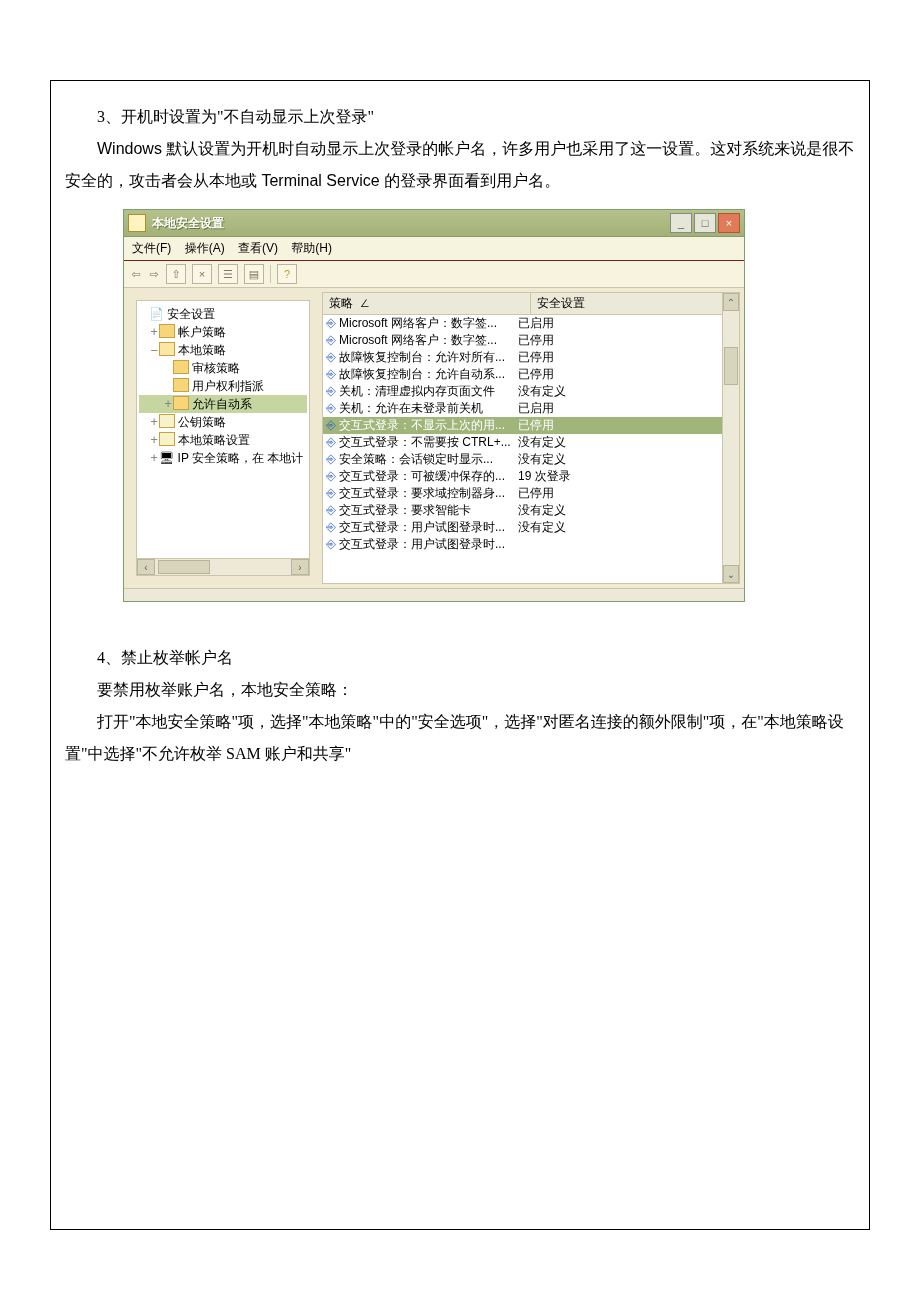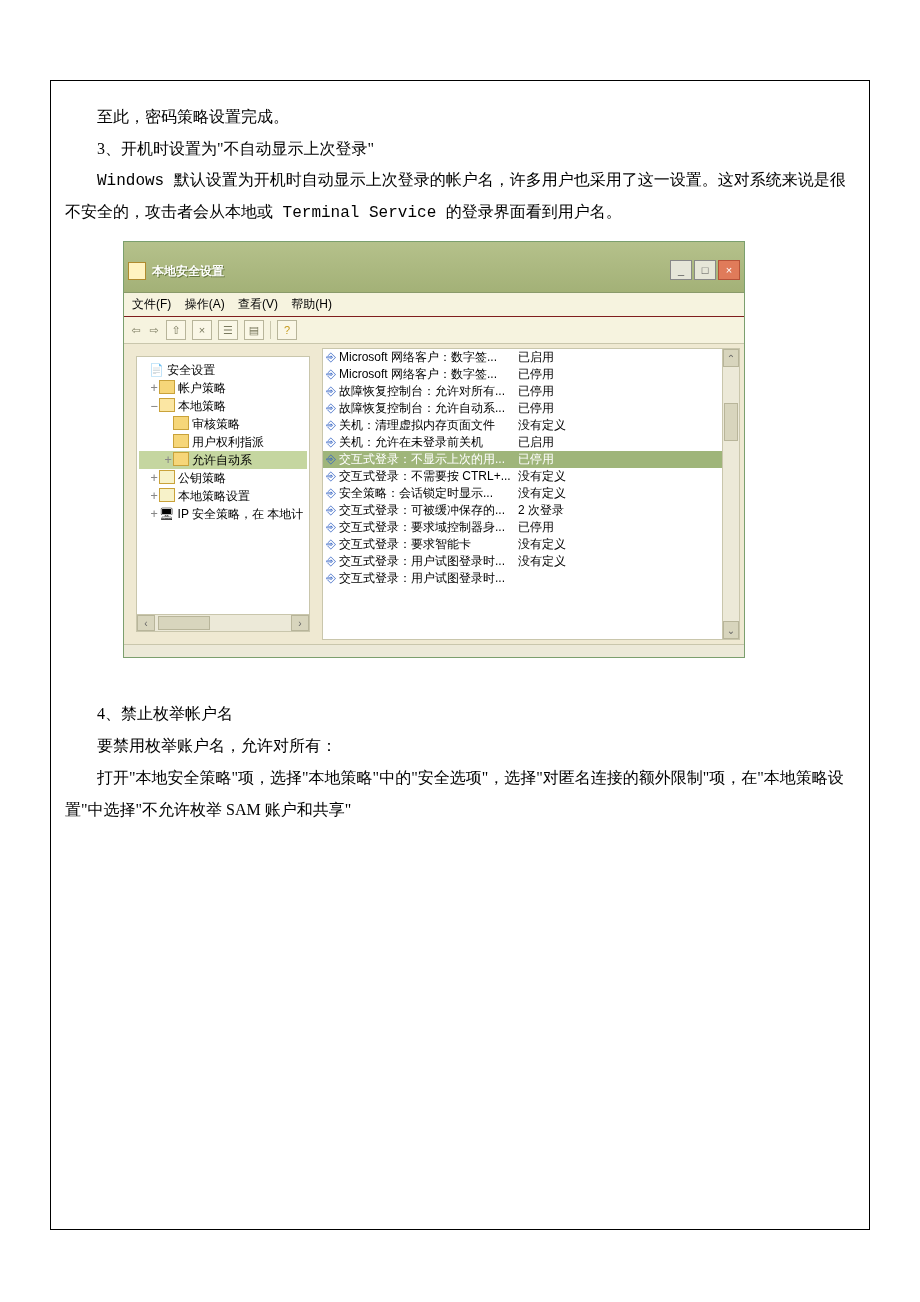--- a/index.html
+++ b/index.html
@@ -1,22 +1,22 @@
 <!DOCTYPE html>
 <html><head>
 <meta charset="utf-8">
 <style>
   body{margin:0;background:#fff;font-family:"SimSun","宋体",serif;font-size:16px;color:#000}
   .page{width:920px;margin:0 auto;padding:80px 50px 40px 50px;box-sizing:border-box}
   .content-frame{border:1px solid #000;padding:20px 14px 240px 14px;min-height:1150px;box-sizing:border-box}
   .indent{text-indent:2em;line-height:2.0;margin:0}
-  .mono{font-family:Liberation Mono, monospace}
+  .mono{font-family:Liberation Sans, sans-serif}
 
   .win{margin:12px 0 40px 58px;width:620px;border:1px solid #7b9f6e;background:#efe9d2;font-family:Tahoma,"SimSun",sans-serif;font-size:12px;color:#000}
-  .titlebar{display:flex;align-items:flex-end;height:26px;background:linear-gradient(#b5c18b,#a3b177);padding:12px 4px;border-bottom:1px solid #8a9a6a}
+  .titlebar{display:flex;align-items:center;height:26px;background:linear-gradient(#b5c18b,#a3b177);padding:0 4px;border-bottom:1px solid #8a9a6a}
   .title-icon{width:16px;height:16px;margin-right:6px;display:inline-block;background:#fff3c0;border:1px solid #b08b2e}
   .title-text{flex:1;color:#fff;font-weight:bold;text-shadow:1px 1px 0 #66773f}
   .win-btns{display:flex;gap:2px}
   .win-btn{width:20px;height:18px;display:flex;align-items:center;justify-content:center;border:1px solid #888;background:#e6e6d8;color:#555;font-size:11px}
   .win-btn.close{background:#e07b5a;color:#fff;border-color:#b65238}
 
   .menubar{background:#f6f3df;padding:3px 8px;border-bottom:1px solid #7f1d1d}
   .menubar span{margin-right:10px}
   .toolbar{display:flex;align-items:center;gap:6px;background:#f6f3df;padding:3px 6px;border-bottom:1px solid #c9c6ac}
   .tb{width:18px;height:18px;border:1px solid #b8b59a;background:#faf7e6;display:flex;align-items:center;justify-content:center;color:#7a7a5e;font-size:11px}
@@ -50,21 +50,20 @@
   .vtrack{flex:1;width:14px;position:relative}
   .vthumb{position:absolute;top:36px;width:12px;left:0;height:36px;background:#d8d5bd;border:1px solid #b8b59a}
 
   .statusbar{height:12px;background:#ece9d8;border-top:1px solid #c9c6ac}
 </style>
 </head>
 <body>
 <div class="page">
 <div class="content-frame">
 
-<p class="indent">至此，密码策略设置完成。</p>
 <p class="indent">3、开机时设置为"不自动显示上次登录"</p>
 <p class="indent mono">Windows 默认设置为开机时自动显示上次登录的帐户名，许多用户也采用了这一设置。这对系统来说是很不安全的，攻击者会从本地或 Terminal Service 的登录界面看到用户名。</p>
 
 <div class="win">
   <div class="titlebar">
     <span class="title-icon"></span>
     <span class="title-text">本地安全设置</span>
     <div class="win-btns">
       <div class="win-btn">_</div>
       <div class="win-btn">□</div>
@@ -100,20 +99,24 @@
         <div class="node" style="padding-left:10px"><span class="exp">+</span><span class="fld" style="background:#f7f2c9"></span><span>本地策略设置</span></div>
         <div class="node" style="padding-left:10px"><span class="exp">+</span>🖥 <span>IP 安全策略，在 本地计</span></div>
       </div>
       <div class="hscroll">
         <div class="hbtn">‹</div>
         <div class="hthumb"></div>
         <div class="hbtn" style="margin-left:auto">›</div>
       </div>
     </div>
     <div class="list">
+      <div class="listhead">
+        <div class="lh c1"><span>策略</span> &nbsp;∠</div>
+        <div class="lh c2">安全设置</div>
+      </div>
       <div class="rows" id="rows">
               <div class="row">
                 <span class="ricon">⎆</span>
                 <span class="rc1">Microsoft 网络客户：数字签...</span>
                 <span class="rc2">已启用</span>
               </div>
               <div class="row">
                 <span class="ricon">⎆</span>
                 <span class="rc1">Microsoft 网络客户：数字签...</span>
                 <span class="rc2">已停用</span>
@@ -149,21 +152,21 @@
                 <span class="rc2">没有定义</span>
               </div>
               <div class="row">
                 <span class="ricon">⎆</span>
                 <span class="rc1">安全策略：会话锁定时显示...</span>
                 <span class="rc2">没有定义</span>
               </div>
               <div class="row">
                 <span class="ricon">⎆</span>
                 <span class="rc1">交互式登录：可被缓冲保存的...</span>
-                <span class="rc2">2 次登录</span>
+                <span class="rc2">19 次登录</span>
               </div>
               <div class="row">
                 <span class="ricon">⎆</span>
                 <span class="rc1">交互式登录：要求域控制器身...</span>
                 <span class="rc2">已停用</span>
               </div>
               <div class="row">
                 <span class="ricon">⎆</span>
                 <span class="rc1">交互式登录：要求智能卡</span>
                 <span class="rc2">没有定义</span>
@@ -185,17 +188,17 @@
                 <div class="vthumb"></div>
               </div>
         <div class="vbtn">⌄</div>
       </div>
     </div>
   </div>
   <div class="statusbar"></div>
 </div>
 
 <p class="indent">4、禁止枚举帐户名</p>
-<p class="indent">要禁用枚举账户名，允许对所有：</p>
+<p class="indent">要禁用枚举账户名，本地安全策略：</p>
 <p class="indent">打开"本地安全策略"项，选择"本地策略"中的"安全选项"，选择"对匿名连接的额外限制"项，在"本地策略设置"中选择"不允许枚举 SAM 账户和共享"</p>
 
 </div>
 </div>
 
 </body></html>

